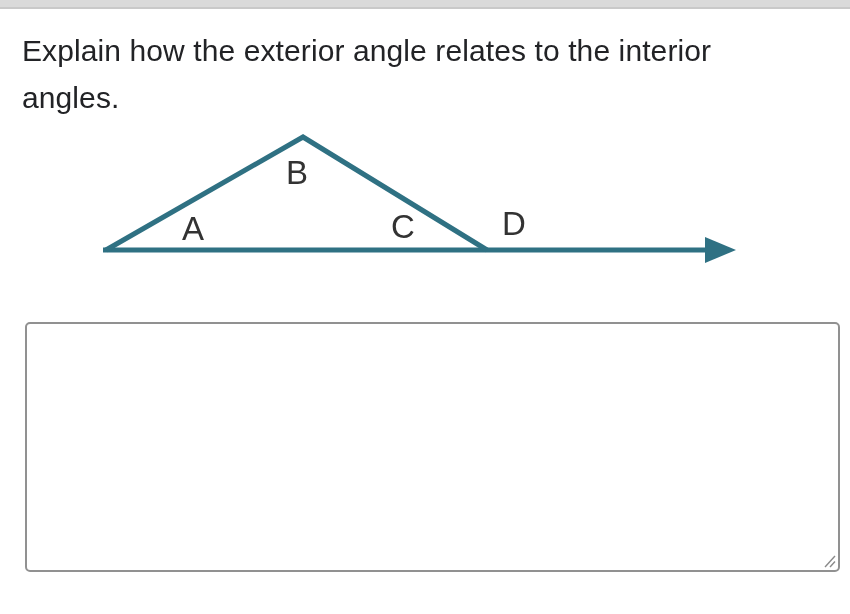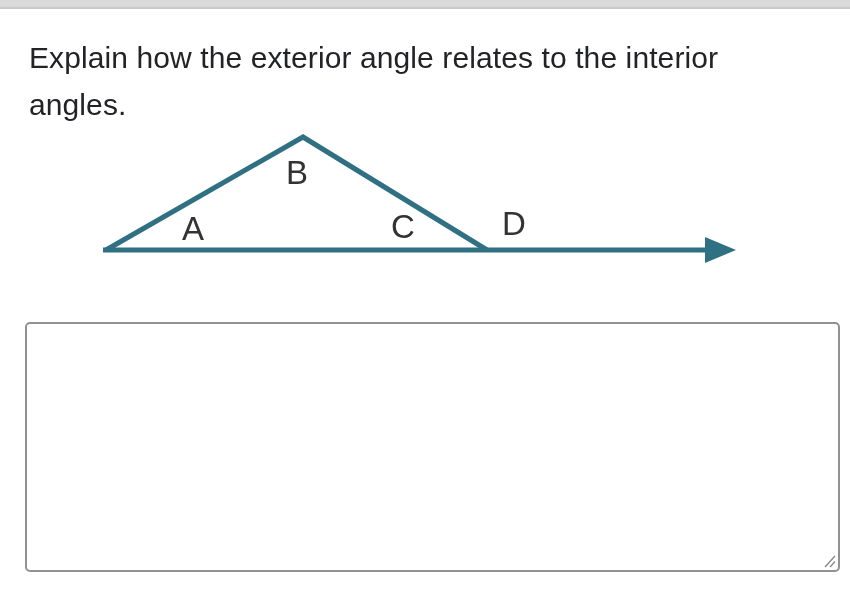--- a/index.html
+++ b/index.html
@@ -20,21 +20,21 @@
     left: 0; top: 0;
     width: 100%;
     height: 7px;
     background: #dadada;
     border-bottom: 2px solid #c9c9c9;
   }
   .question-text {
     position: absolute;
     left: 22px;
     top: 27px;
-    margin: 7px;
+    margin: 0;
     max-width: 780px;
     font-size: 30px;
     line-height: 47px;
     font-weight: 400;
     color: #222326;
     letter-spacing: 0.1px;
   }
   .diagram {
     position: absolute;
     left: 0;

